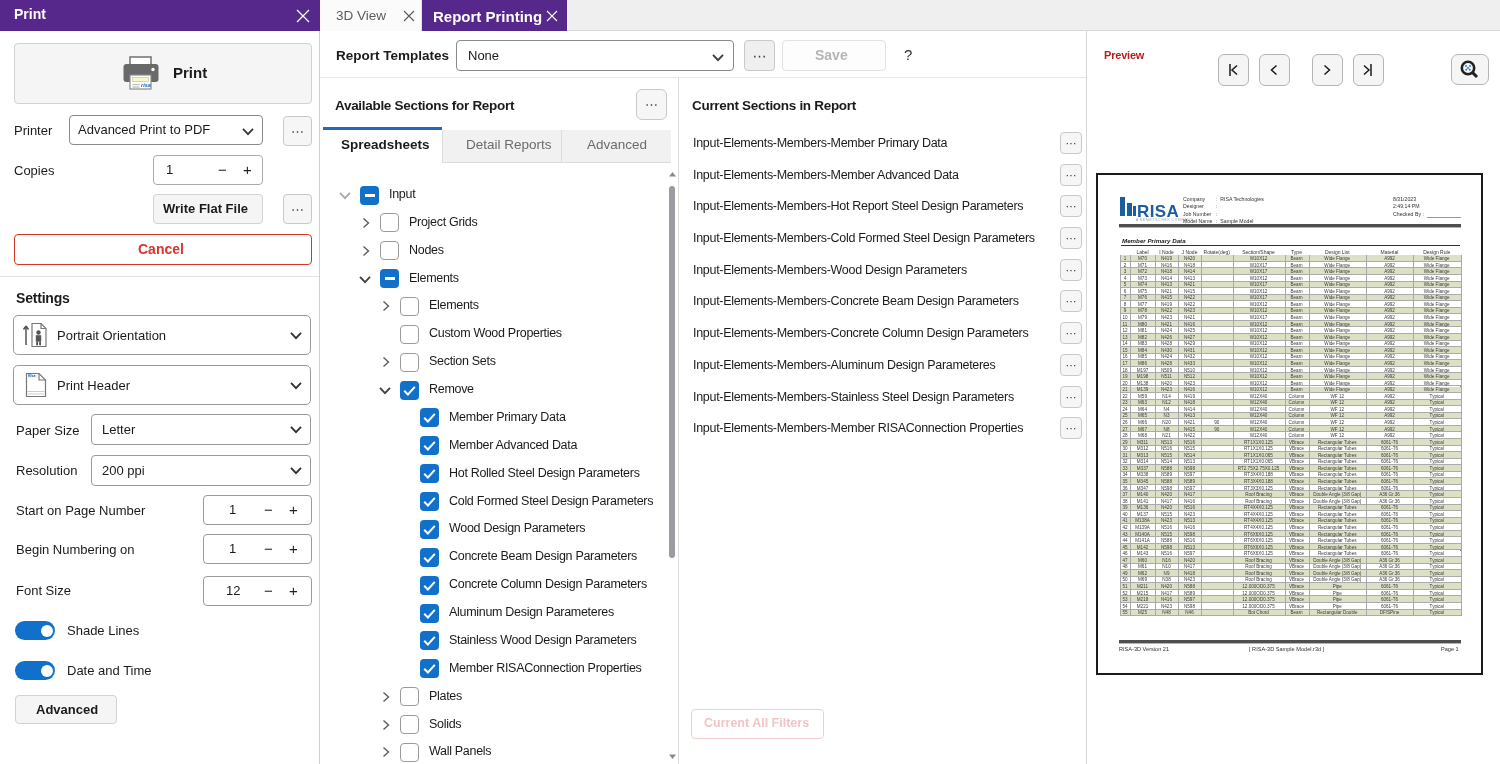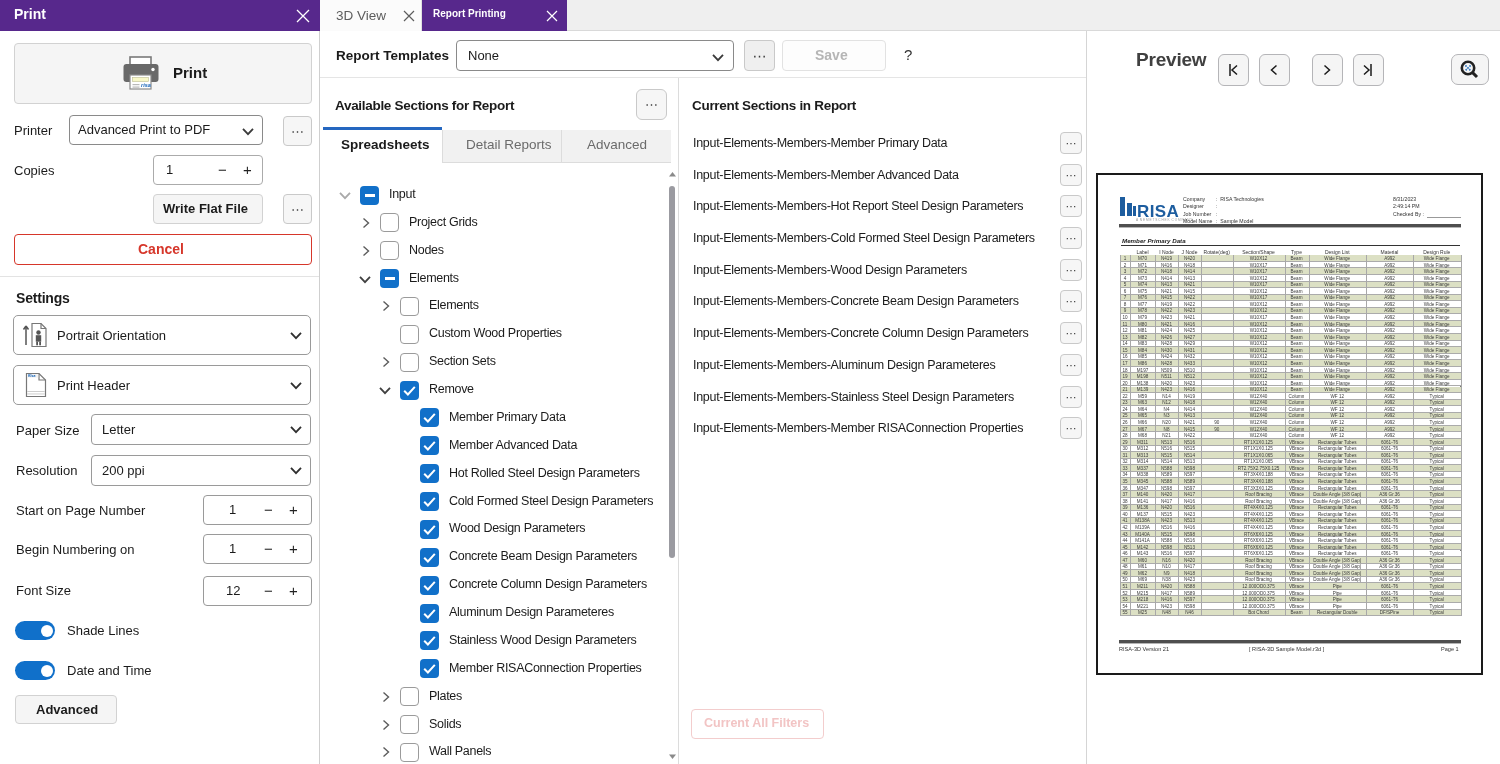--- a/index.html
+++ b/index.html
@@ -115,21 +115,21 @@
 <div class="btn" style="left:15px;top:695px;width:102px;height:29px;border-radius:4px;"></div>
 <div class="abs" style="left:36px;top:702px;font-size:13px;font-weight:bold;color:#1b1b1b;">Advanced</div>
 </div>
 <div class="abs" style="left:320px;top:0;width:1180px;height:31px;background:#efefef;border-bottom:1px solid #d9d9d9;box-sizing:border-box;"></div>
 <div class="abs" style="left:320px;top:0;width:102px;height:31px;background:#fbfbfb;border-right:1px solid #e0e0e0;box-sizing:border-box;"></div>
 <div class="abs" style="left:336px;top:8px;font-size:13.5px;color:#5d5d5d;">3D View</div>
 <svg class="abs" style="left:403px;top:10px" width="12" height="12" viewBox="0 0 12 12">
     <path d="M1 1 L11 11 M11 1 L1 11" stroke="#5d5d5d" stroke-width="1.2"></path>
   </svg>
 <div class="abs" style="left:422px;top:0;width:145px;height:31px;background:#57288c;"></div>
-<div class="abs" style="left:433px;top:8px;font-size:10px;font-weight:bold;color:#fff;">Report Printing</div>
+<div class="abs" style="left:433px;top:8px;font-size:15px;font-weight:bold;color:#fff;">Report Printing</div>
 <svg class="abs" style="left:546px;top:10px" width="12" height="12" viewBox="0 0 12 12">
     <path d="M1 1 L11 11 M11 1 L1 11" stroke="#fff" stroke-width="1.2"></path>
   </svg>
 <div class="abs" style="left:336px;top:48px;font-size:13.5px;font-weight:bold;color:#1b1b1b;">Report Templates</div>
 <div class="dd" style="left:456px;top:40px;width:278px;height:31px;"></div>
 <div class="lbl" style="left:468px;top:48px;">None</div>
 <svg class="abs" style="left:712px;top:52px" width="12" height="11" viewBox="0 0 12 11">
     <path d="M1 2.8 L6 8.2 L11 2.8" fill="none" stroke="#3a3a3a" stroke-width="1.8"></path>
   </svg>
 <div class="dots" style="left:744px;top:40px;width:31px;height:31px;font-size:14px;line-height:30px;background:#efefef;">⋯</div>
@@ -270,21 +270,21 @@
 <div class="dots" style="left:1060px;top:322px;width:22px;height:22px;font-size:11px;line-height:21px;">⋯</div>
 <div class="lbl2" style="left:693px;top:358px;">Input-Elements-Members-Aluminum Design Parameteres</div>
 <div class="dots" style="left:1060px;top:354px;width:22px;height:22px;font-size:11px;line-height:21px;">⋯</div>
 <div class="lbl2" style="left:693px;top:390px;">Input-Elements-Members-Stainless Steel Design Parameters</div>
 <div class="dots" style="left:1060px;top:386px;width:22px;height:22px;font-size:11px;line-height:21px;">⋯</div>
 <div class="lbl2" style="left:693px;top:421px;">Input-Elements-Members-Member RISAConnection Properties</div>
 <div class="dots" style="left:1060px;top:417px;width:22px;height:22px;font-size:11px;line-height:21px;">⋯</div>
 <div class="abs" style="left:691px;top:709px;width:133px;height:30px;border:1px solid #f3cdcd;border-radius:4px;box-sizing:border-box;"></div>
 <div class="abs" style="left:704px;top:716px;font-size:12.5px;font-weight:bold;color:#f2c4c4;">Current All Filters</div>
 <div class="abs" style="left:1086px;top:31px;width:1px;height:733px;background:#d5d5d5;"></div>
-<div class="abs" style="left:1104px;top:49px;font-size:19px;letter-spacing:-0.2px;font-weight:bold;color:#404040;margin-left:32px;">Preview</div>
+<div class="abs" style="left:1104px;top:49px;font-size:11px;letter-spacing:-0.2px;font-weight:bold;color:#b91c1c;">Preview</div>
 <div class="btn" style="left:1218px;top:54px;width:31px;height:32px;border-color:#b5b5b8;border-radius:6px;"></div>
 <svg class="abs" style="left:1226px;top:63px" width="14" height="14" viewBox="0 0 14 14">
     <path d="M4 1 V13 M11 2.5 L6 7 L11 11.5" fill="none" stroke="#1b1b1b" stroke-width="1.5"></path>
   </svg>
 <div class="btn" style="left:1259px;top:54px;width:31px;height:32px;border-color:#b5b5b8;border-radius:6px;"></div>
 <svg class="abs" style="left:1267px;top:63px" width="14" height="14" viewBox="0 0 14 14">
     <path d="M9.5 2.5 L4.5 7 L9.5 11.5" fill="none" stroke="#1b1b1b" stroke-width="1.5"></path>
   </svg>
 <div class="btn" style="left:1312px;top:54px;width:31px;height:32px;border-color:#b5b5b8;border-radius:6px;"></div>
 <svg class="abs" style="left:1320px;top:63px" width="14" height="14" viewBox="0 0 14 14">

